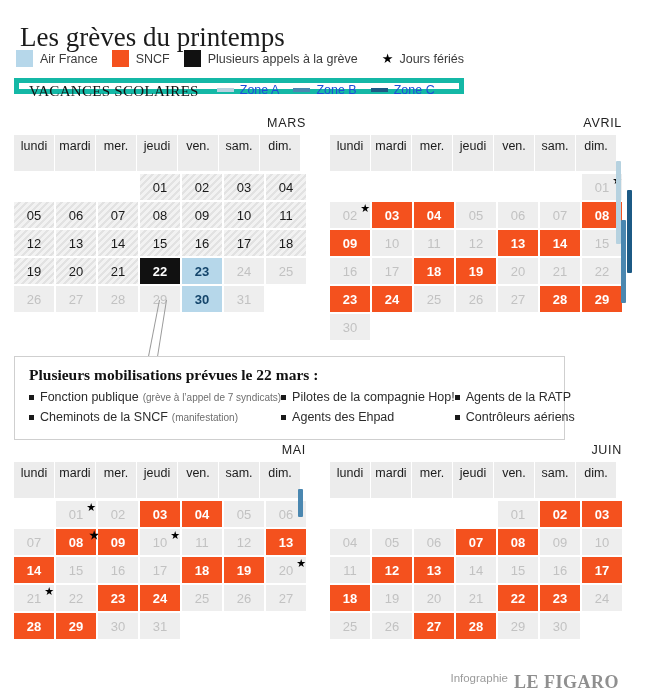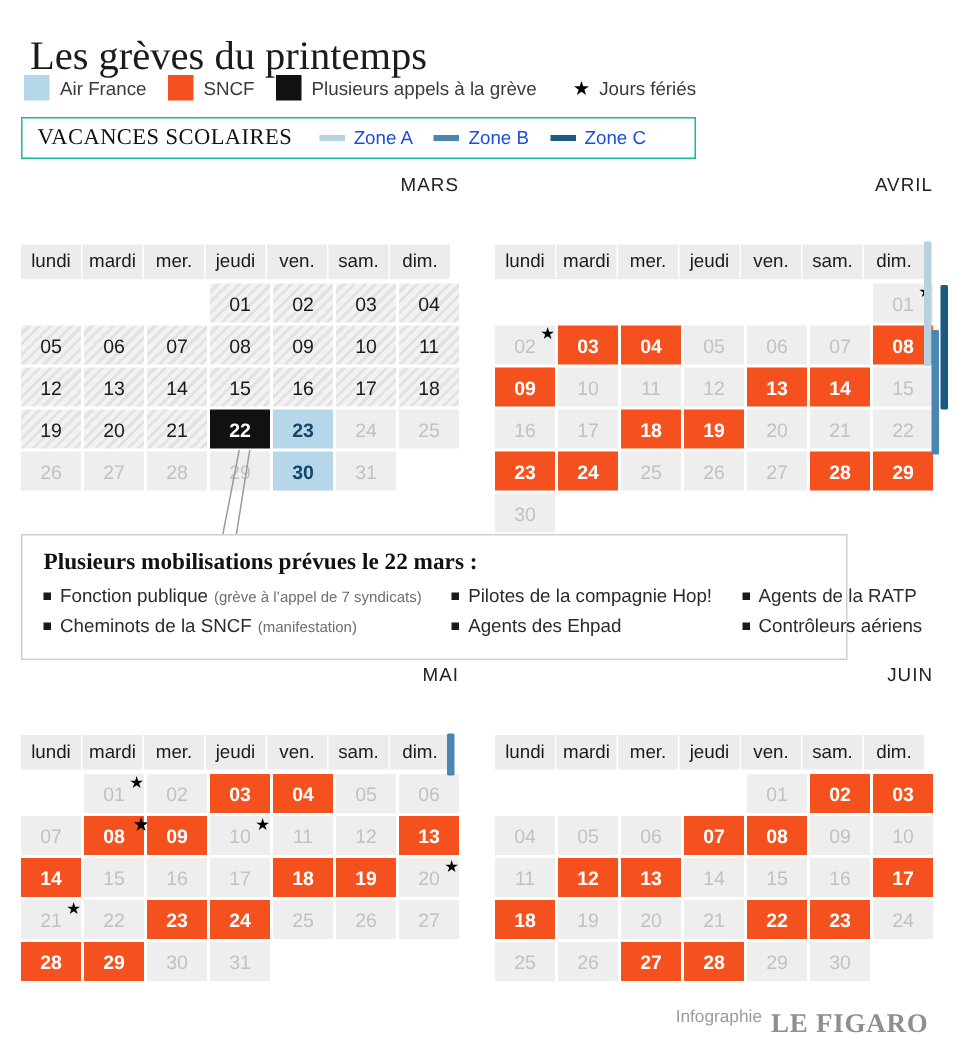--- a/index.html
+++ b/index.html
@@ -28,23 +28,23 @@
     white-space:nowrap;
   }
   .legend-item{display:flex;align-items:center;margin-right:14px;}
   .sw{width:17px;height:17px;display:inline-block;margin-right:7px;flex:none;}
   .legend-label{font-size:12.5px;color:#3a3a3a;}
   .star-glyph{font-size:13px;color:#000;margin-right:6px;line-height:1;}
 
   
   .vac-box{
     position:absolute;left:14px;top:78px;
-    width:450px;height:28px;
-    border:1px solid #14b8a6;
-    display:flex;align-items:center;
+    width:450px;height:16px;
+    border:5px solid #14b8a6;
+    display:flex;align-items:flex-start;
     box-sizing:border-box;
     background:#fff;
   }
   .vac-title{
     font-family:"Liberation Serif", serif;
     font-size:15px;letter-spacing:.3px;color:#111;
     margin-left:10px;margin-right:18px;white-space:nowrap;
   }
   .zone-item{display:flex;align-items:center;margin-right:14px;}
   .zone-bar{width:17px;height:4px;display:inline-block;margin-right:6px;}
@@ -54,22 +54,21 @@
   .cal{position:absolute;}
   .cal-title{
     text-align:right;font-size:12.5px;letter-spacing:.7px;
     color:#222;margin-bottom:5px;font-weight:400;
     font-family:"Liberation Sans", sans-serif;
   }
   .dow-row{display:grid;grid-template-columns:repeat(7,40px);gap:1px;}
   .dow{
     background:#ececec;color:#1b1b1b;
     font-size:12.5px;text-align:center;
-    padding:4px 0 5px 0;
-    margin-top:28px;
+    padding:4px 0 18px 0;
   }
   .grid{display:grid;grid-template-columns:repeat(7,40px);
         grid-auto-rows:26px;gap:2px;margin-top:3px;}
   .cell{
     position:relative;
     display:flex;align-items:center;justify-content:center;
     font-size:13px;box-sizing:border-box;
   }
   .cell.empty{background:transparent;}
   .cell.plain{background:#eeeeee;color:#c2c2c2;}
@@ -96,21 +95,21 @@
     position:absolute;left:14px;top:356px;
     width:551px;height:84px;
     border:1px solid #cfcfcf;background:#fff;
     box-sizing:border-box;
   }
   .callout h2{
     margin:9px 0 6px 14px;
     font-family:"Liberation Serif", serif;
     font-size:15.5px;font-weight:700;color:#111;
   }
-  .callout-cols{display:flex;margin-left:14px;gap:20px;}
+  .callout-cols{display:flex;margin-left:14px;}
   .col{margin-right:0;}
   .col1{width:290px;}
   .col2{width:155px;}
   .col3{width:auto;}
   .bullet-line{
     display:flex;align-items:baseline;
     font-size:12.5px;color:#2b2b2b;margin-bottom:6px;
     white-space:nowrap;
   }
   .bullet-line .bsq{

